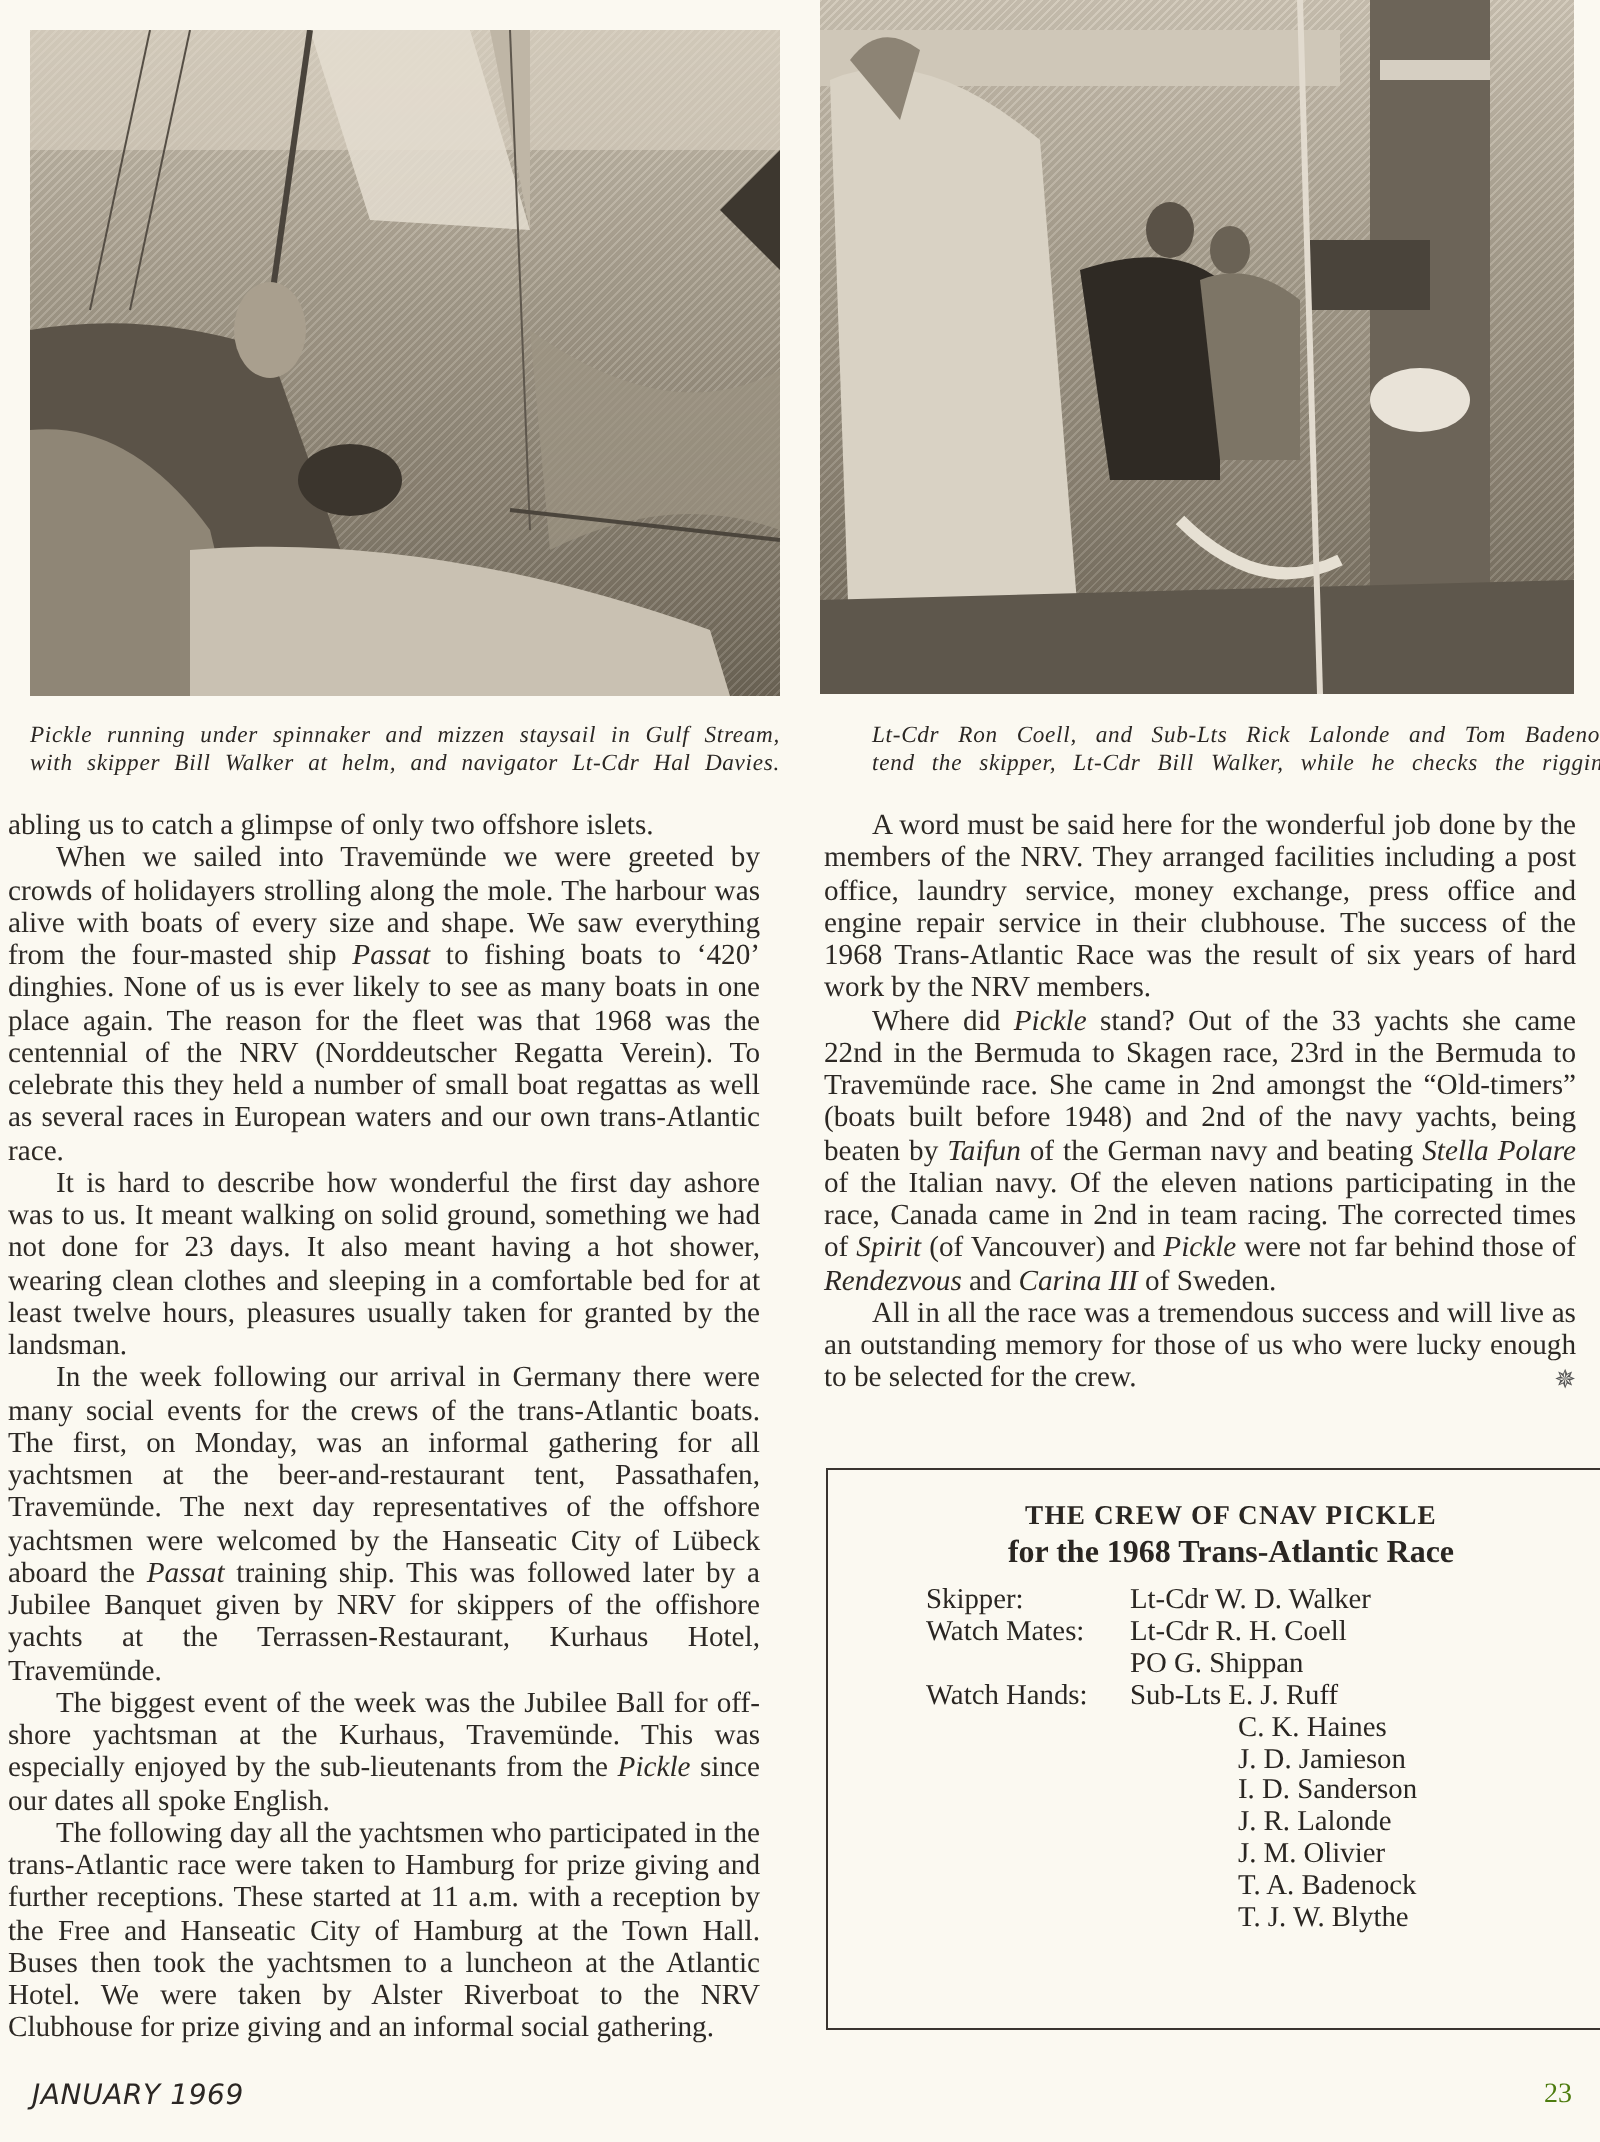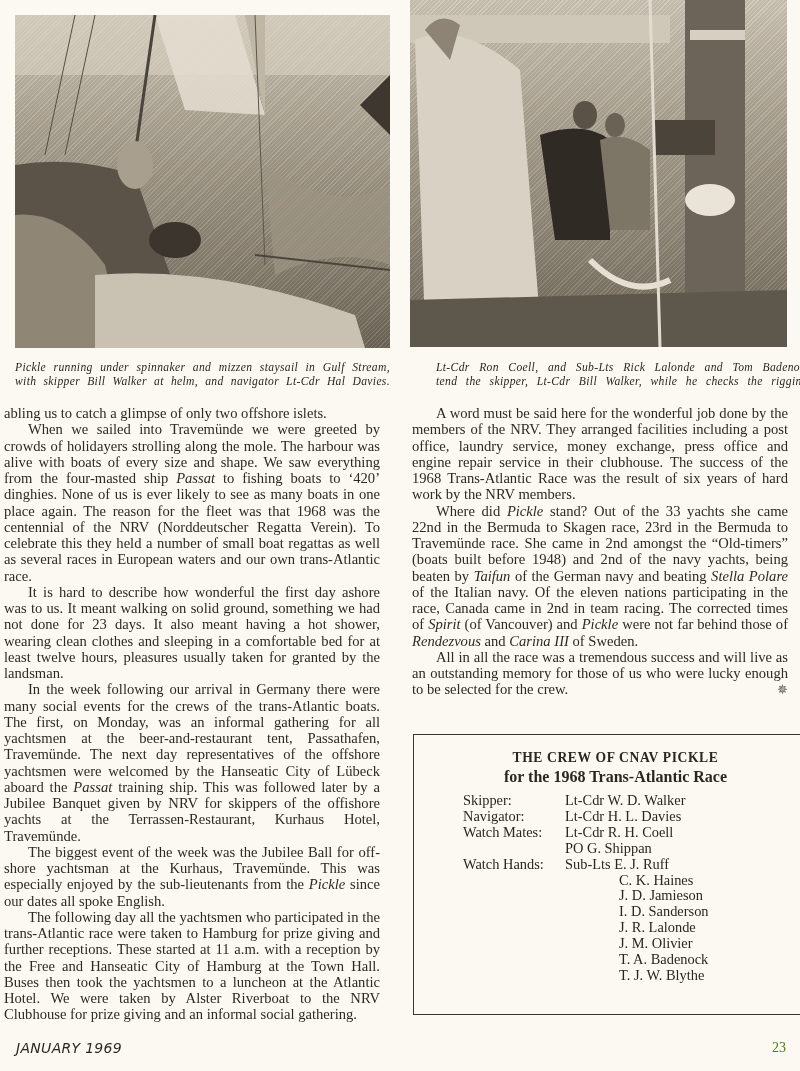--- a/index.html
+++ b/index.html
@@ -140,24 +140,20 @@
 <div id="crew-box">
   <div id="crew-title">THE CREW OF CNAV PICKLE</div>
   <div id="crew-subtitle">for the 1968 Trans-Atlantic Race</div>
   <table id="crew-table">
       <tbody>
         <tr>
           <td class="role">Skipper:</td>
           <td>Lt-Cdr W. D. Walker</td>
         </tr>
         <tr>
-          <td class="role">Navigator:</td>
-          <td>Lt-Cdr H. L. Davies</td>
-        </tr>
-        <tr>
           <td class="role">Watch Mates:</td>
           <td>Lt-Cdr R. H. Coell</td>
         </tr>
         <tr>
           <td class="role"></td>
           <td>PO G. Shippan</td>
         </tr>
         <tr>
           <td class="role">Watch Hands:</td>
           <td>Sub-Lts E. J. Ruff</td>

